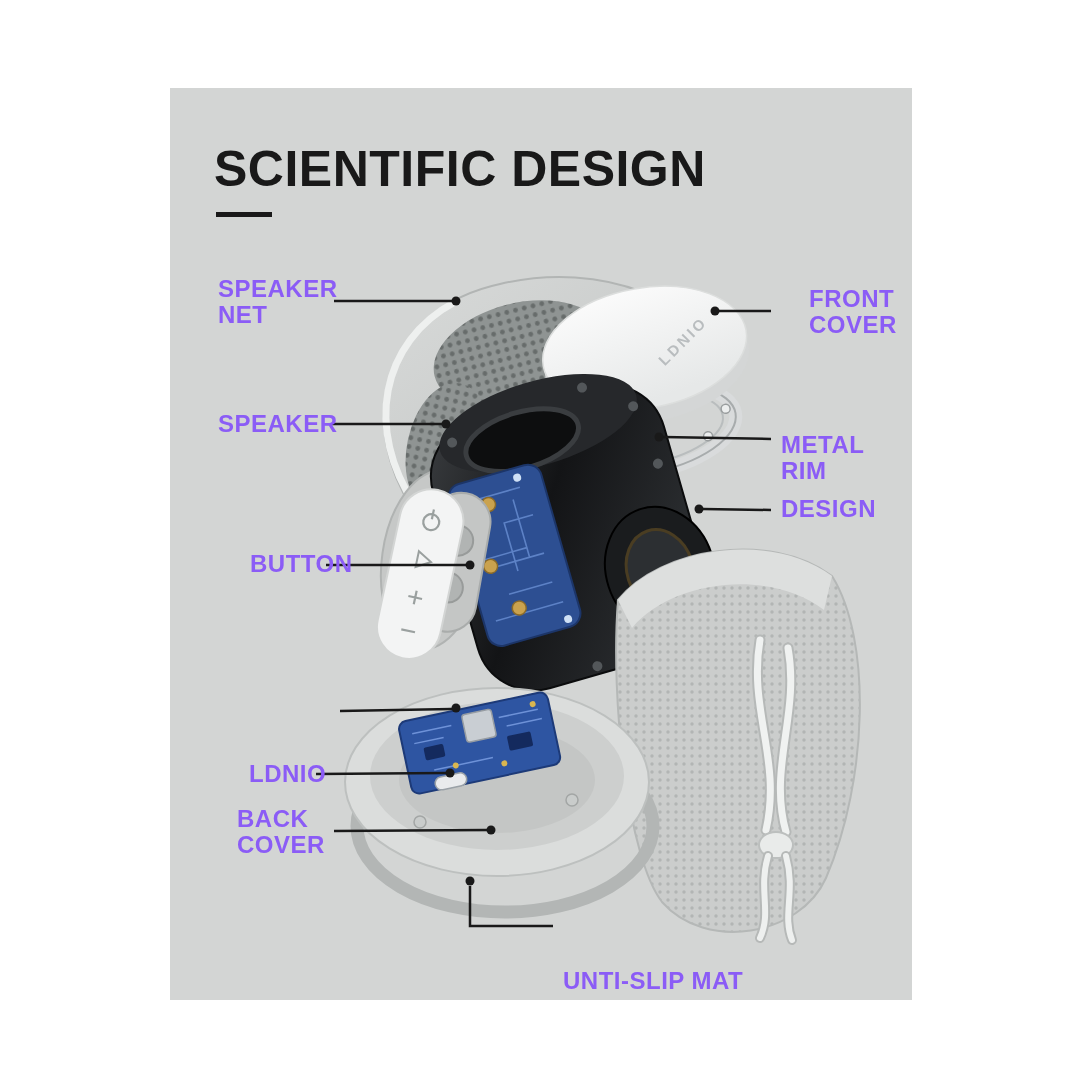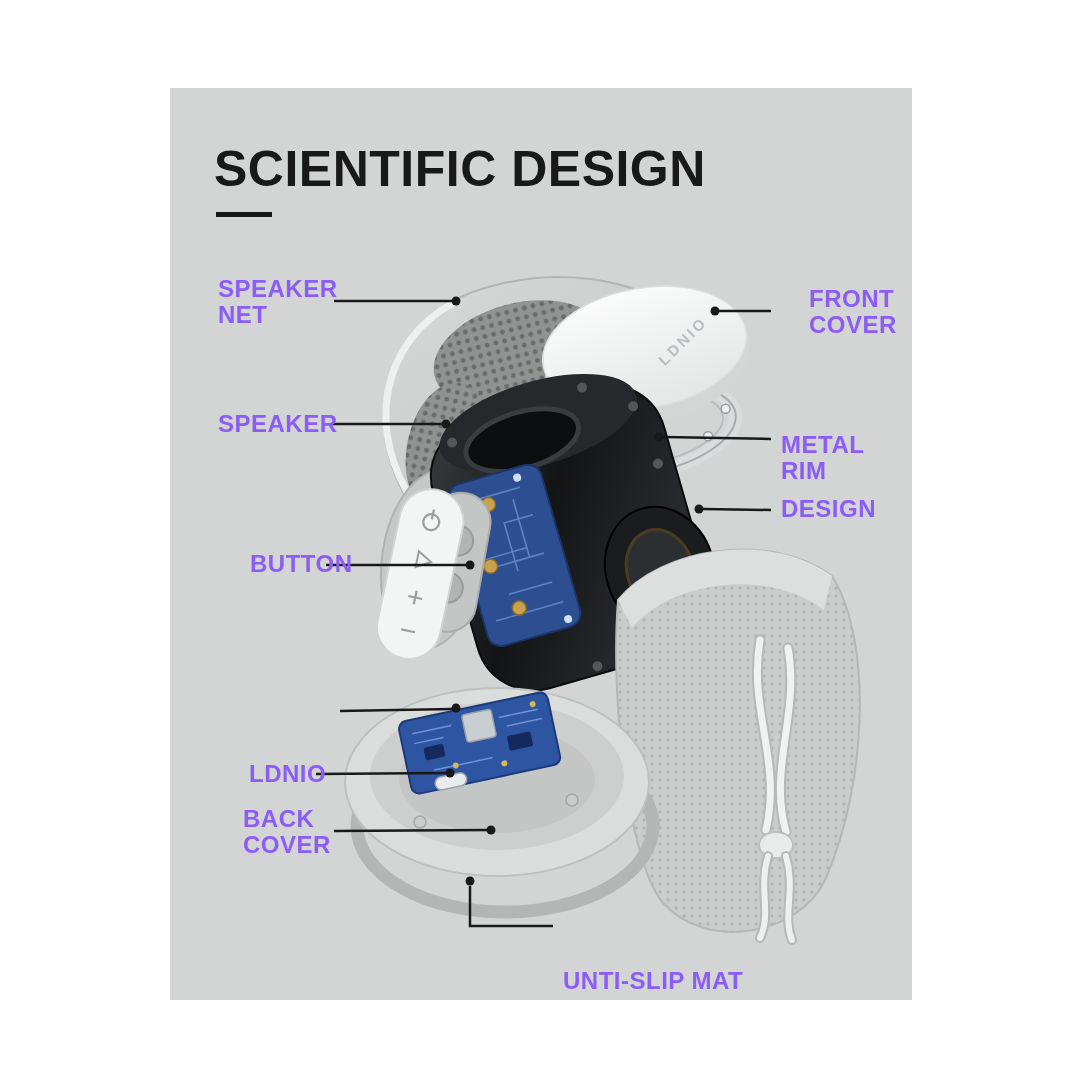--- a/index.html
+++ b/index.html
@@ -198,21 +198,21 @@
       <circle cx="659" cy="437" r="4.5"></circle>
       <circle cx="699" cy="509" r="4.5"></circle>
     </g>
   </svg>
 
   <div class="part-label" style="left:218px;top:276px">SPEAKER
 NET</div>
   <div class="part-label" style="left:218px;top:411px">SPEAKER</div>
   <div class="part-label" style="left:250px;top:551px">BUTTON</div>
   <div class="part-label" style="left:249px;top:761px">LDNIO</div>
-  <div class="part-label" style="left:243px;top:806px">BACK
+  <div class="part-label" style="left:237px;top:806px">BACK
 COVER</div>
   <div class="part-label" style="left:563px;top:968px">UNTI-SLIP MAT</div>
   <div class="part-label" style="left:809px;top:286px">FRONT
 COVER</div>
   <div class="part-label" style="left:781px;top:432px">METAL
 RIM</div>
   <div class="part-label" style="left:781px;top:496px">DESIGN</div>
 
 </div>
 

